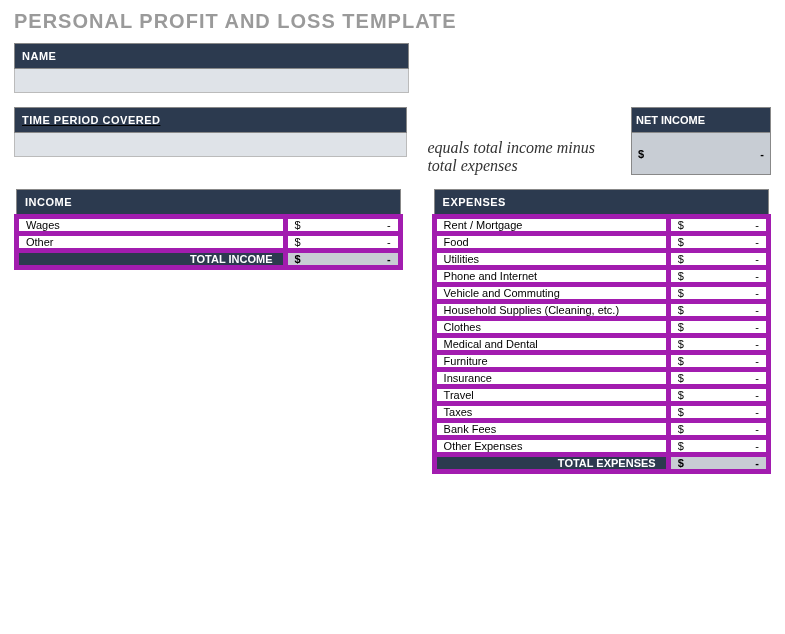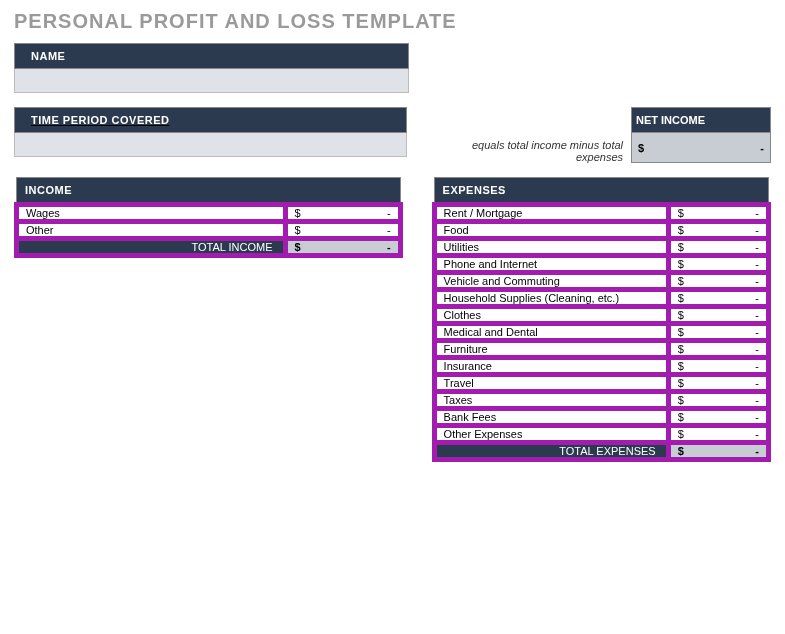--- a/index.html
+++ b/index.html
@@ -28,21 +28,21 @@
       width: 395px;
     }
     .col-right {
       width: 345px;
     }
     .section-header {
       background: #2c3a4f;
       color: #ffffff;
       font-weight: bold;
       font-size: 11px;
-      padding: 6px 16px;
+      padding: 6px 7px;
       letter-spacing: 0.5px;
       border: 1px solid #888;
     }
     .input-row {
       background: #dfe3e8;
       height: 24px;
       border: 1px solid #bbb;
       border-top: none;
     }
     .gap {
@@ -59,25 +59,25 @@
     .net-income-header {
       background: #2c3a4f;
       color: #fff;
       font-weight: bold;
       font-size: 11px;
       padding: 6px 4px;
       border: 1px solid #888;
     }
     .net-income-note {
       font-style: italic;
-      font-size: 11px;
-      text-align: right;
+      font-size: 16px;
       color: #333;
       padding: 6px 8px 0 0;
       flex: 1;
+      font-family: Liberation Serif, serif;
     }
     .net-income-row {
       display: flex;
       align-items: stretch;
     }
     .net-income-value {
       width: 140px;
       background: #c8cdd4;
       border: 1px solid #888;
       border-top: none;
@@ -114,21 +114,21 @@
     .label-cell {
       width: 70%;
     }
     .value-cell {
       width: 30%;
       position: relative;
     }
     .total-row td.total-label {
       background: #2c3a4f;
       color: #fff;
-      font-weight: normal;
+      font-weight: bold;
       text-align: right;
       padding-right: 10px;
     }
     .total-row td.total-value {
       background: #c8cdd4;
       font-weight: bold;
     }
     .currency {
       display: flex;
       justify-content: space-between;

